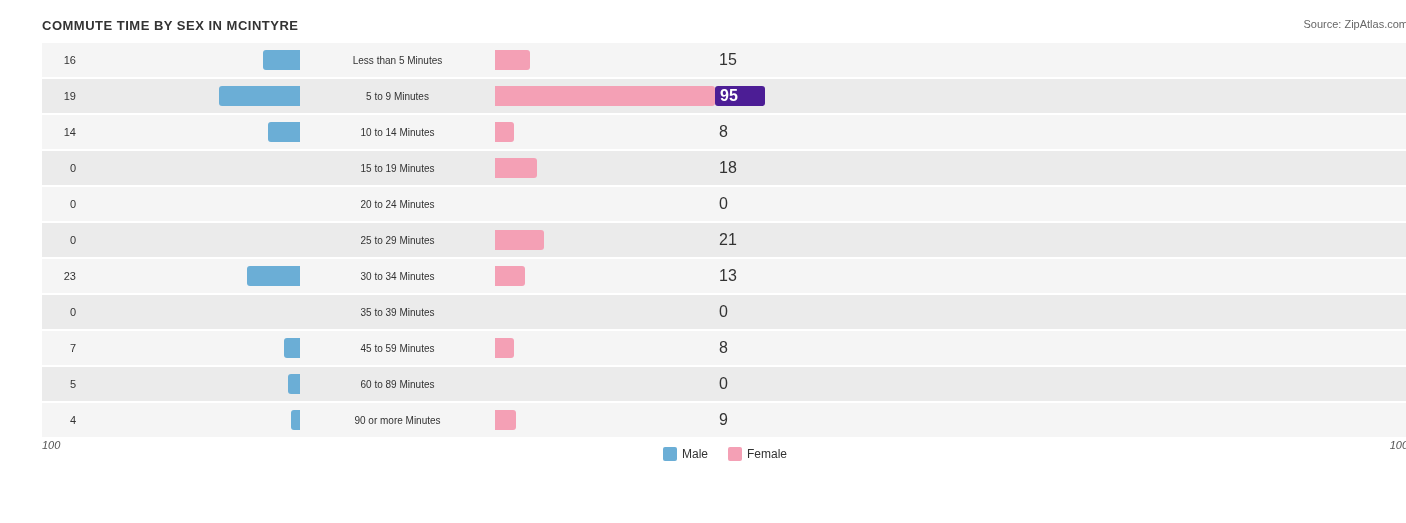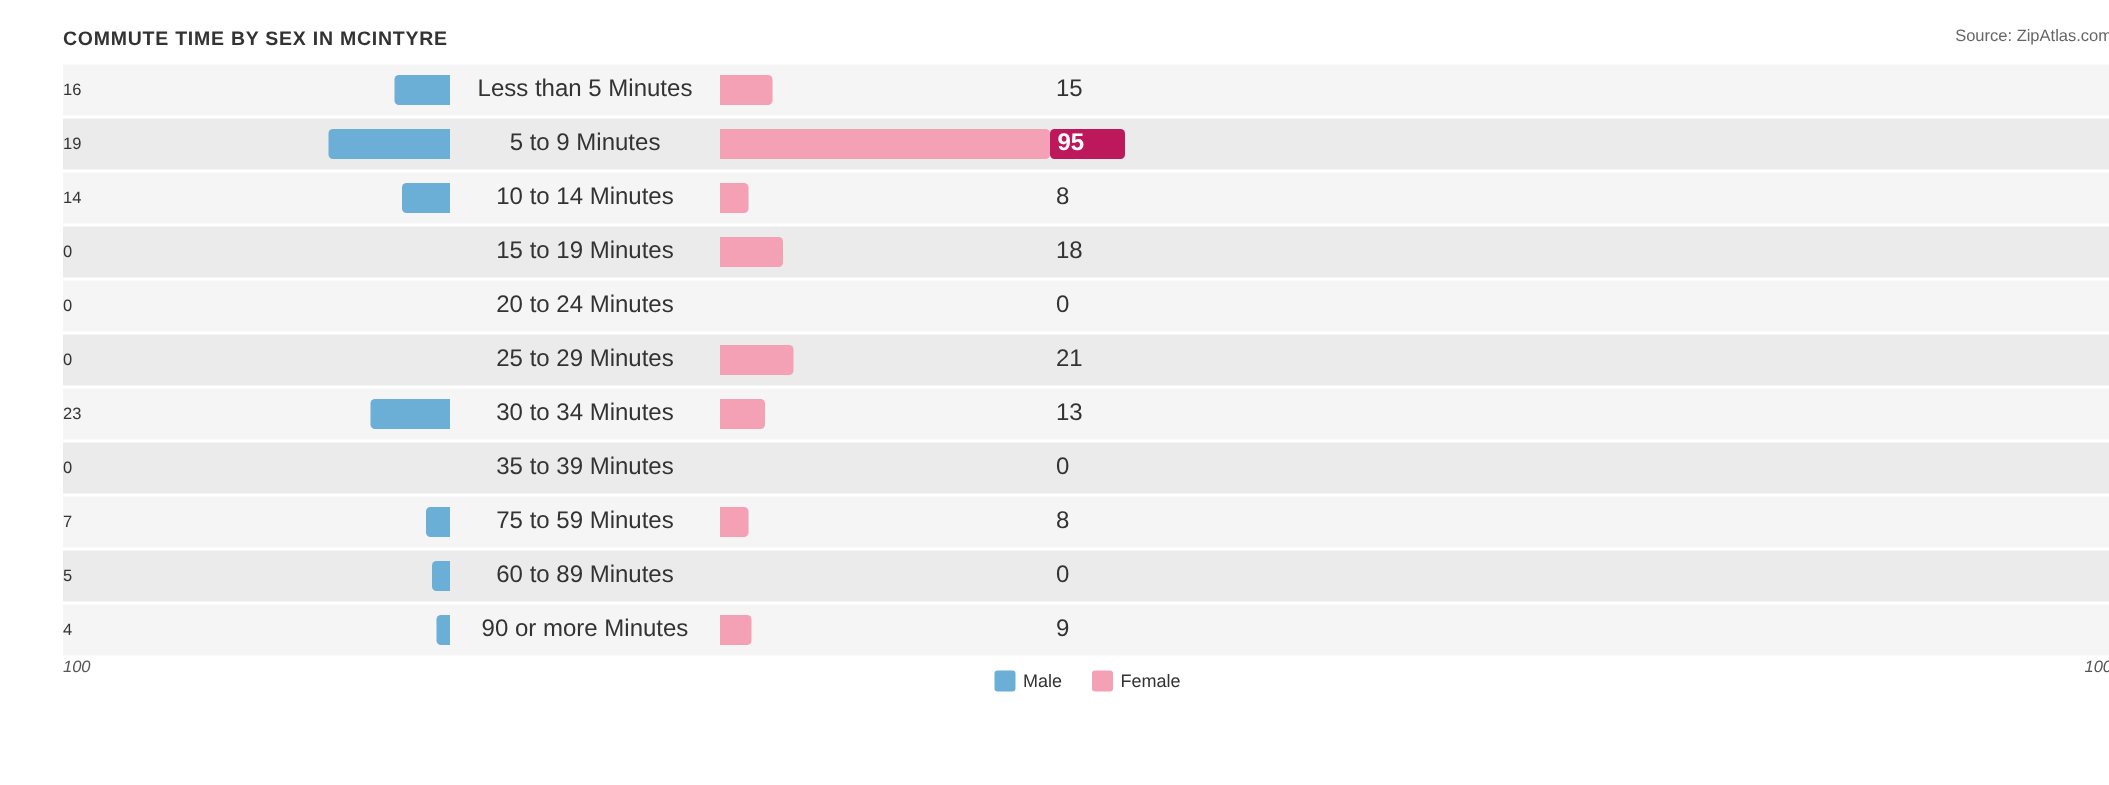--- a/index.html
+++ b/index.html
@@ -49,42 +49,42 @@
       position: relative;
     }
     .bar-row:nth-child(odd) {
       background: #f5f5f5;
     }
     .bar-row:nth-child(even) {
       background: #ebebeb;
     }
     .left-value {
       width: 38px;
-      text-align: left;
+      text-align: right;
       font-size: 11px;
       color: #333;
       padding-right: 4px;
       flex-shrink: 0;
     }
     .left-bar-area {
       width: 220px;
       display: flex;
       justify-content: flex-end;
       align-items: center;
       flex-shrink: 0;
     }
     .left-bar {
       height: 20px;
       background: #6baed6;
       border-radius: 3px 0 0 3px;
     }
     .label-center {
-      width: 180px;
+      width: 195px;
       text-align: center;
-      font-size: 16px;
+      font-size: 10px;
       color: #333;
       flex-shrink: 0;
       padding: 0 4px;
     }
     .right-bar-area {
       width: 220px;
       display: flex;
       justify-content: flex-start;
       align-items: center;
       flex-shrink: 0;
@@ -122,21 +122,21 @@
       border-radius: 2px;
     }
     .bottom-axis {
       display: flex;
       justify-content: space-between;
       padding: 0 0px;
       margin-top: 2px;
     }
     .right-value.highlight {
       color: #fff;
-      background: #be185d;
+      background: #4c1d95;
       border-radius: 3px;
       padding: 1px 5px;
       font-weight: bold;
     }
   </style>
 </head>
 <body>
 
 <div class="chart-container">
   <div class="chart-title">COMMUTE TIME BY SEX IN MCINTYRE</div>
@@ -229,21 +229,21 @@
     <div class="right-bar-area">
       <div class="right-bar" style="width:0px;"></div>
     </div>
     <div class="right-value">0</div>
   </div>
       <div class="bar-row">
     <div class="left-value">7</div>
     <div class="left-bar-area">
       <div class="left-bar" style="width:16px;"></div>
     </div>
-    <div class="label-center">75 to 59 Minutes</div>
+    <div class="label-center">45 to 59 Minutes</div>
     <div class="right-bar-area">
       <div class="right-bar" style="width:19px;"></div>
     </div>
     <div class="right-value">8</div>
   </div>
       <div class="bar-row">
     <div class="left-value">5</div>
     <div class="left-bar-area">
       <div class="left-bar" style="width:12px;"></div>
     </div>

